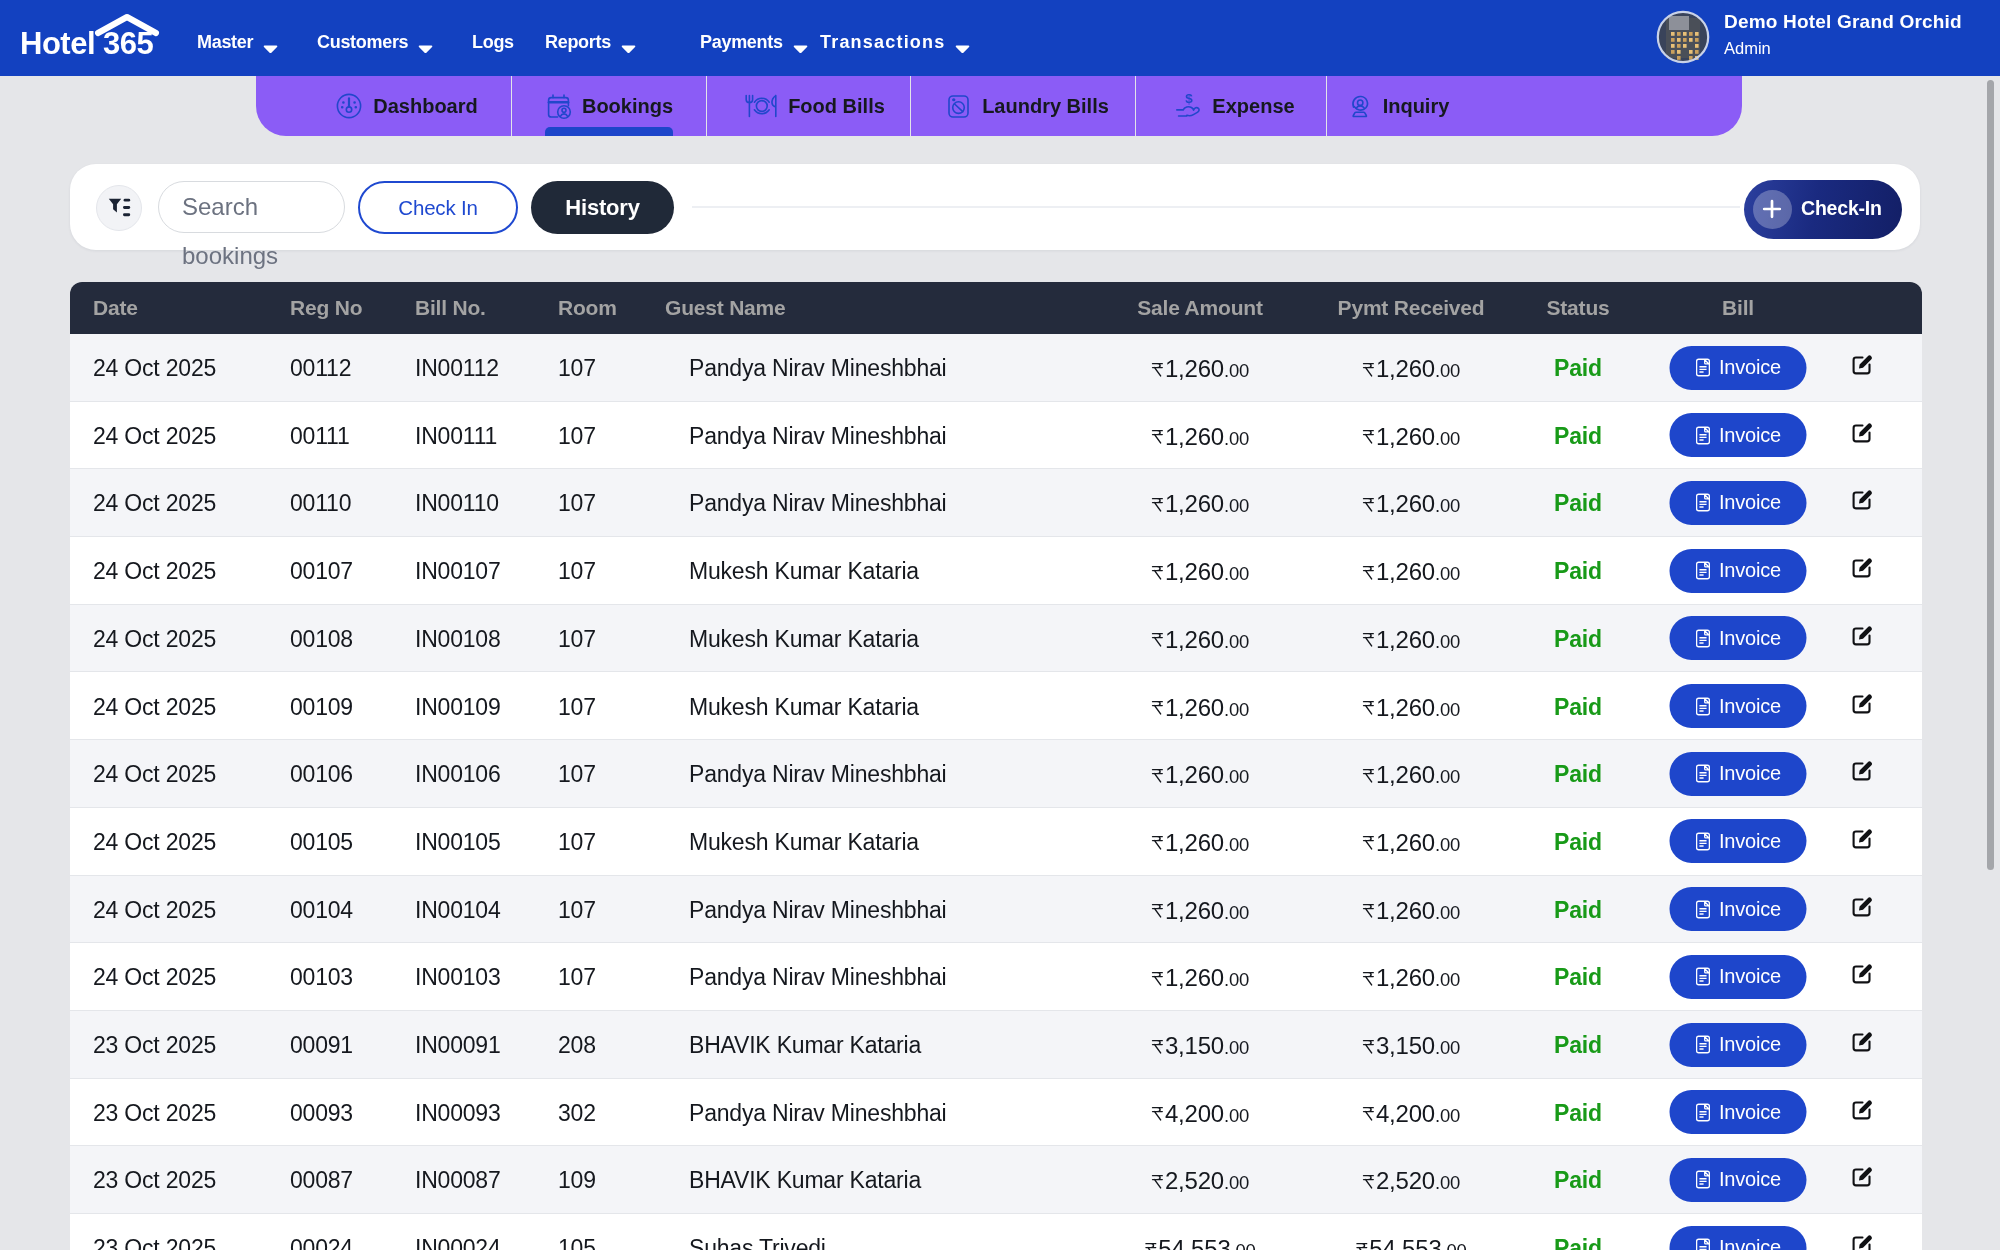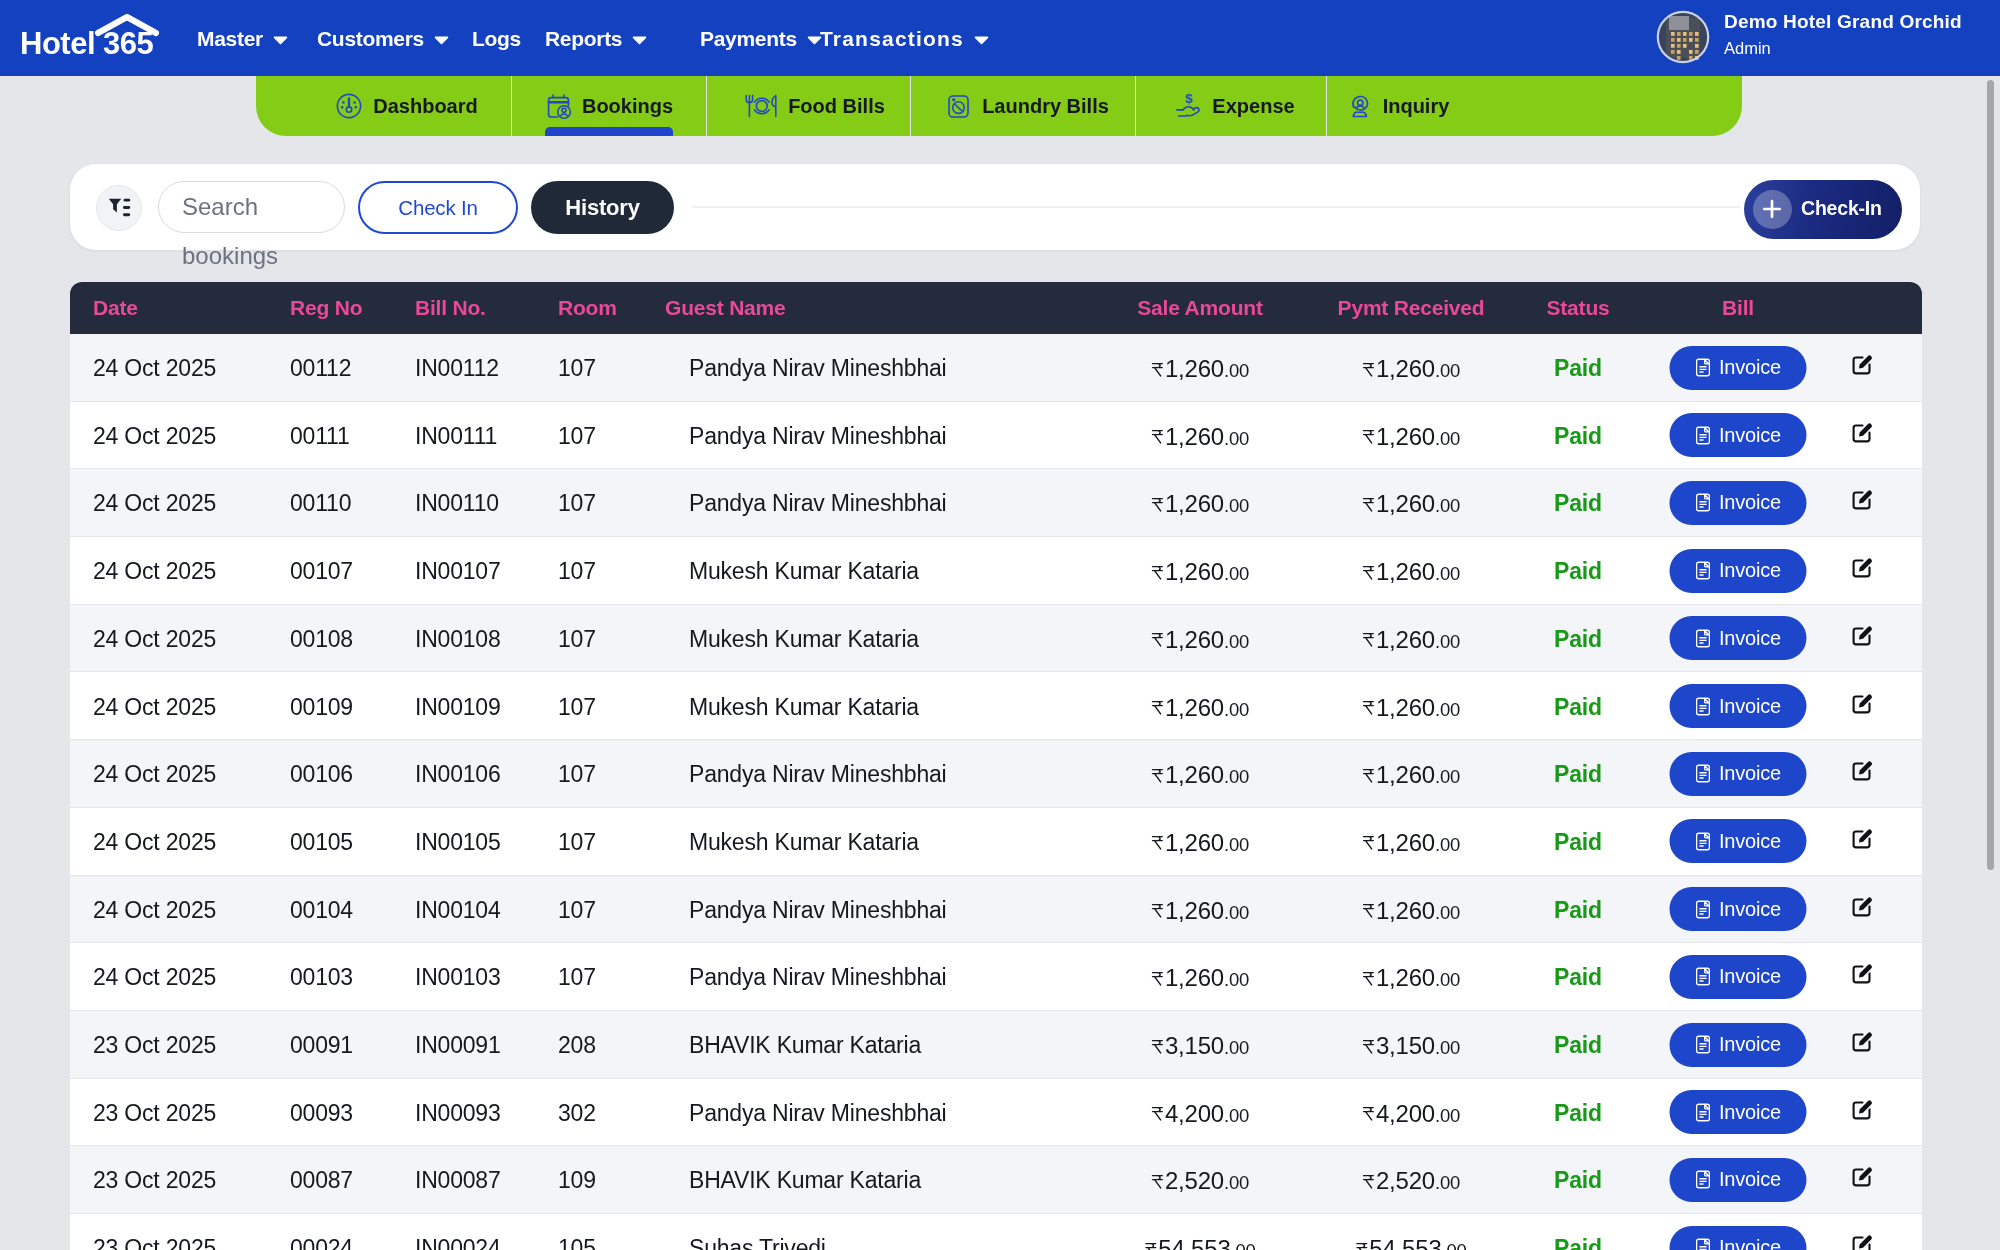--- a/index.html
+++ b/index.html
@@ -3,30 +3,30 @@
 * { margin:0; padding:0; box-sizing:border-box; }
 html,body { width:2000px; height:1250px; overflow:hidden; background:#e5e6e9;
   font-family:"Liberation Sans", sans-serif; position:relative; }
 
 
 #nav { position:absolute; left:0; top:0; width:2000px; height:76px; background:#1341c0; }
 #logo { position:absolute; left:20px; top:26px; color:#fff; font-weight:bold;
   font-size:31px; letter-spacing:-0.5px; }
 #logo .l365 { margin-left:8px; }
 #roof { position:absolute; left:94px; top:12px; }
-.navitem { position:absolute; top:25px; height:28px; display:flex; align-items:center; gap:10px;
-  color:#fff; font-weight:bold; font-size:21px; letter-spacing:-0.3px; }
+.navitem { position:absolute; top:25px; height:28px; display:flex; align-items:flex-end; gap:10px;
+  color:#fff; font-weight:bold; font-size:18px; letter-spacing:-0.3px; }
 .caret { width:15px; height:8.5px; margin-top:3px; }
 #avatar { position:absolute; left:1656px; top:10px; }
 #usr { position:absolute; left:1724px; top:11px; color:#fff; }
 #usr .n { font-size:19px; font-weight:bold; letter-spacing:0.2px; }
 #usr .a { font-size:16.5px; margin-top:6px; }
 
 
-#tabs { position:absolute; left:256px; top:76px; width:1486px; height:60px; background:#84cc16;
+#tabs { position:absolute; left:256px; top:76px; width:1486px; height:60px; background:#8b5cf6;
   border-radius:0 0 30px 30px; display:flex; }
 .tab { height:60px; display:flex; align-items:center; justify-content:center; gap:10px;
   font-size:20px; font-weight:bold; color:#16191f; letter-spacing:0; position:relative; }
 .tab.sep { border-right:1px solid #e2e4e8; }
 .tab svg { flex:0 0 auto; }
 .ticon { width:26px; height:26px; fill:none; stroke:#2147cb; stroke-width:1.6;
   stroke-linecap:round; stroke-linejoin:round; }
 #underline { position:absolute; bottom:0; left:50%; transform:translateX(-50%);
   width:128px; height:9px; background:#1d46ca; border-radius:5px 5px 0 0; }
 
@@ -49,21 +49,21 @@
   color:#fff; }
 #newbtn .plus { position:absolute; left:9px; top:10px; width:39px; height:39px; border-radius:50%;
   background:rgba(255,255,255,0.27); }
 #newbtn .plus svg { position:absolute; left:9px; top:9px; }
 #newbtn .txt { position:absolute; left:57px; top:17px; font-size:19.5px; font-weight:bold; letter-spacing:-0.2px; }
 
 
 #table { position:absolute; left:70px; top:282px; width:1852px; height:968px; background:#fff;
   border-radius:12px 12px 0 0; overflow:hidden; }
 #thead { position:absolute; left:0; top:0; width:1852px; height:68px; background:#242b3c;
-  color:#ec4899; font-weight:bold; font-size:21px; letter-spacing:-0.2px; }
+  color:#a3a3a3; font-weight:bold; font-size:21px; letter-spacing:-0.2px; }
 #thead div { position:absolute; top:14px; }
 .trow { position:absolute; left:0; width:1852px; height:67.7px; font-size:23px; color:#15181e;
   letter-spacing:-0.2px; border-bottom:1px solid #e4e6ea; }
 .trow.odd { background:#f4f5f8; }
 .trow.even { background:#fff; }
 .trow > div { position:absolute; top:21px; white-space:nowrap; }
 .c-date { left:23px; }  .c-reg { left:220px; }  .c-bill { left:345px; }
 .c-room { left:488px; } .c-guest { left:595px;margin-left:24px; }
 .c-sale { left:1130px; transform:translateX(-50%); }
 .c-pymt { left:1341px; transform:translateX(-50%); }

